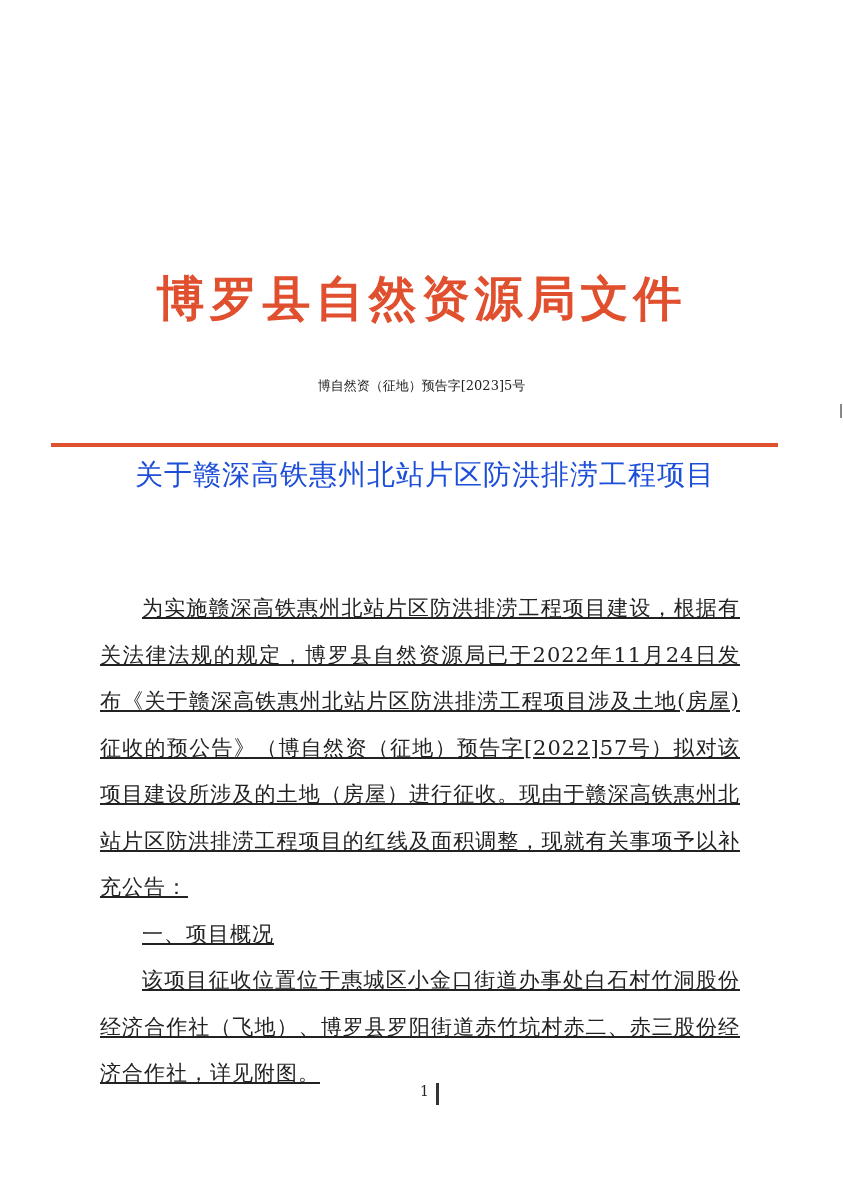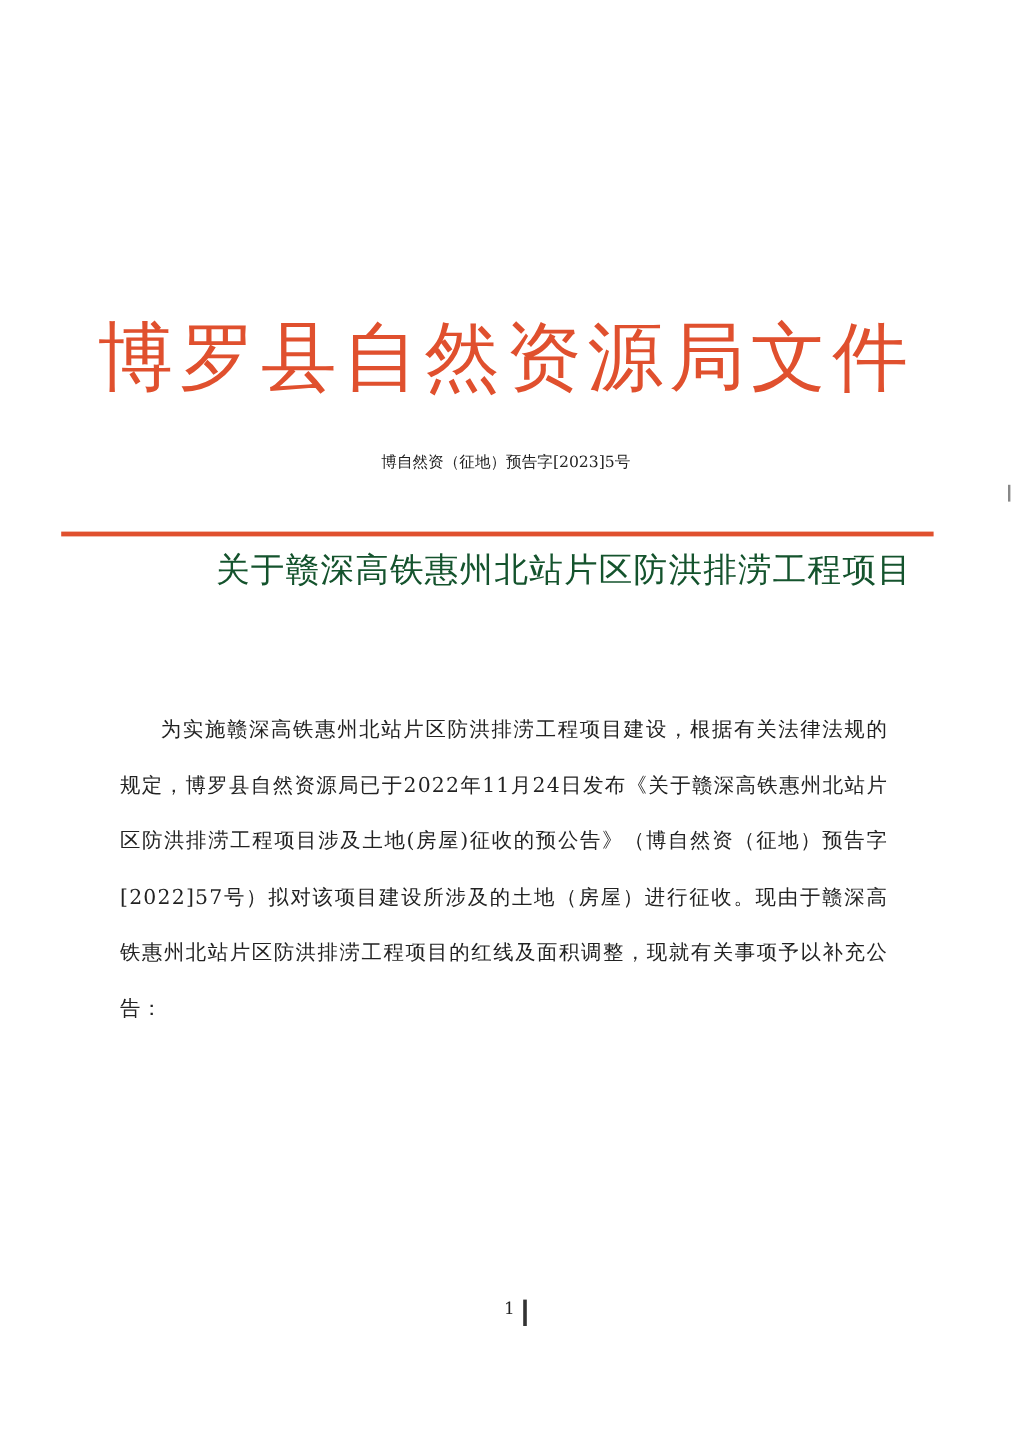--- a/index.html
+++ b/index.html
@@ -2,41 +2,41 @@
 <html><head>
 <meta charset="utf-8">
 <style>
   html, body { margin: 0; padding: 0; }
   body {
     width: 843px; height: 1194px; background: #ffffff; position: relative; overflow: hidden;
     font-family: "DejaVu Serif", "Liberation Serif", serif; color: #222;
   }
   .header-title {
     position: absolute; left: 0; top: 258px; width: 843px; text-align: center;
-    font-size: 63px; letter-spacing: 5px; font-weight: normal;
+    font-size: 48px; letter-spacing: 5px; font-weight: bold;
     font-family: "DejaVu Serif", serif; color: #e0502e; line-height: 80px;
   }
   .doc-number {
     position: absolute; left: 0; top: 372px; width: 843px; text-align: center;
     font-size: 13px; color: #222; line-height: 28px;
   }
   .red-rule {
     position: absolute; left: 51px; top: 443px; width: 727px; height: 4px; background: #e0502e;
   }
   .edge-mark {
     position: absolute; left: 840px; top: 404px; width: 2px; height: 14px; background: #888;
   }
   .notice-title {
-    position: absolute; left: 90px; top: 453px; width: 670px; text-align: right;
-    font-family: "DejaVu Sans", sans-serif; font-size: 28px; line-height: 44px; color: #14532d;
+    position: absolute; left: 90px; top: 453px; width: 670px; text-align: center;
+    font-family: "DejaVu Sans", sans-serif; font-size: 28px; line-height: 44px; color: #1d4ed8;
     letter-spacing: 1px;
   }
   .body-text {
     position: absolute; left: 100px; top: 585px; width: 640px;
-    font-size: 17px; line-height: 46.5px; color: #222; text-align: justify; letter-spacing: 1px;
+    font-size: 21px; line-height: 46.5px; color: #222; text-align: justify; letter-spacing: 1px; text-decoration: underline;
   }
   .body-text p { margin: 0; text-indent: 2em; }
   .page-num {
     position: absolute; left: 420px; top: 1083px; font-size: 14px; color: #222;
   }
   .page-bar { position: absolute; left: 436px; top: 1083px; width: 3px; height: 22px; background: #333; }
 </style>
 </head>
 <body>
 
@@ -44,16 +44,18 @@
 <div class="doc-number">博自然资（征地）预告字[2023]5号</div>
 <div class="red-rule"></div>
 <div class="edge-mark"></div>
 
 <div class="notice-title">
   <div>关于赣深高铁惠州北站片区防洪排涝工程项目</div>
 </div>
 
 <div class="body-text">
   <p>为实施赣深高铁惠州北站片区防洪排涝工程项目建设，根据有关法律法规的规定，博罗县自然资源局已于2022年11月24日发布《关于赣深高铁惠州北站片区防洪排涝工程项目涉及土地(房屋)征收的预公告》（博自然资（征地）预告字[2022]57号）拟对该项目建设所涉及的土地（房屋）进行征收。现由于赣深高铁惠州北站片区防洪排涝工程项目的红线及面积调整，现就有关事项予以补充公告：</p>
+  <p>一、项目概况</p>
+  <p>该项目征收位置位于惠城区小金口街道办事处白石村竹洞股份经济合作社（飞地）、博罗县罗阳街道赤竹坑村赤二、赤三股份经济合作社，详见附图。</p>
 </div>
 
 <div class="page-num">1</div>
 <div class="page-bar"></div>
 
 </body></html>

